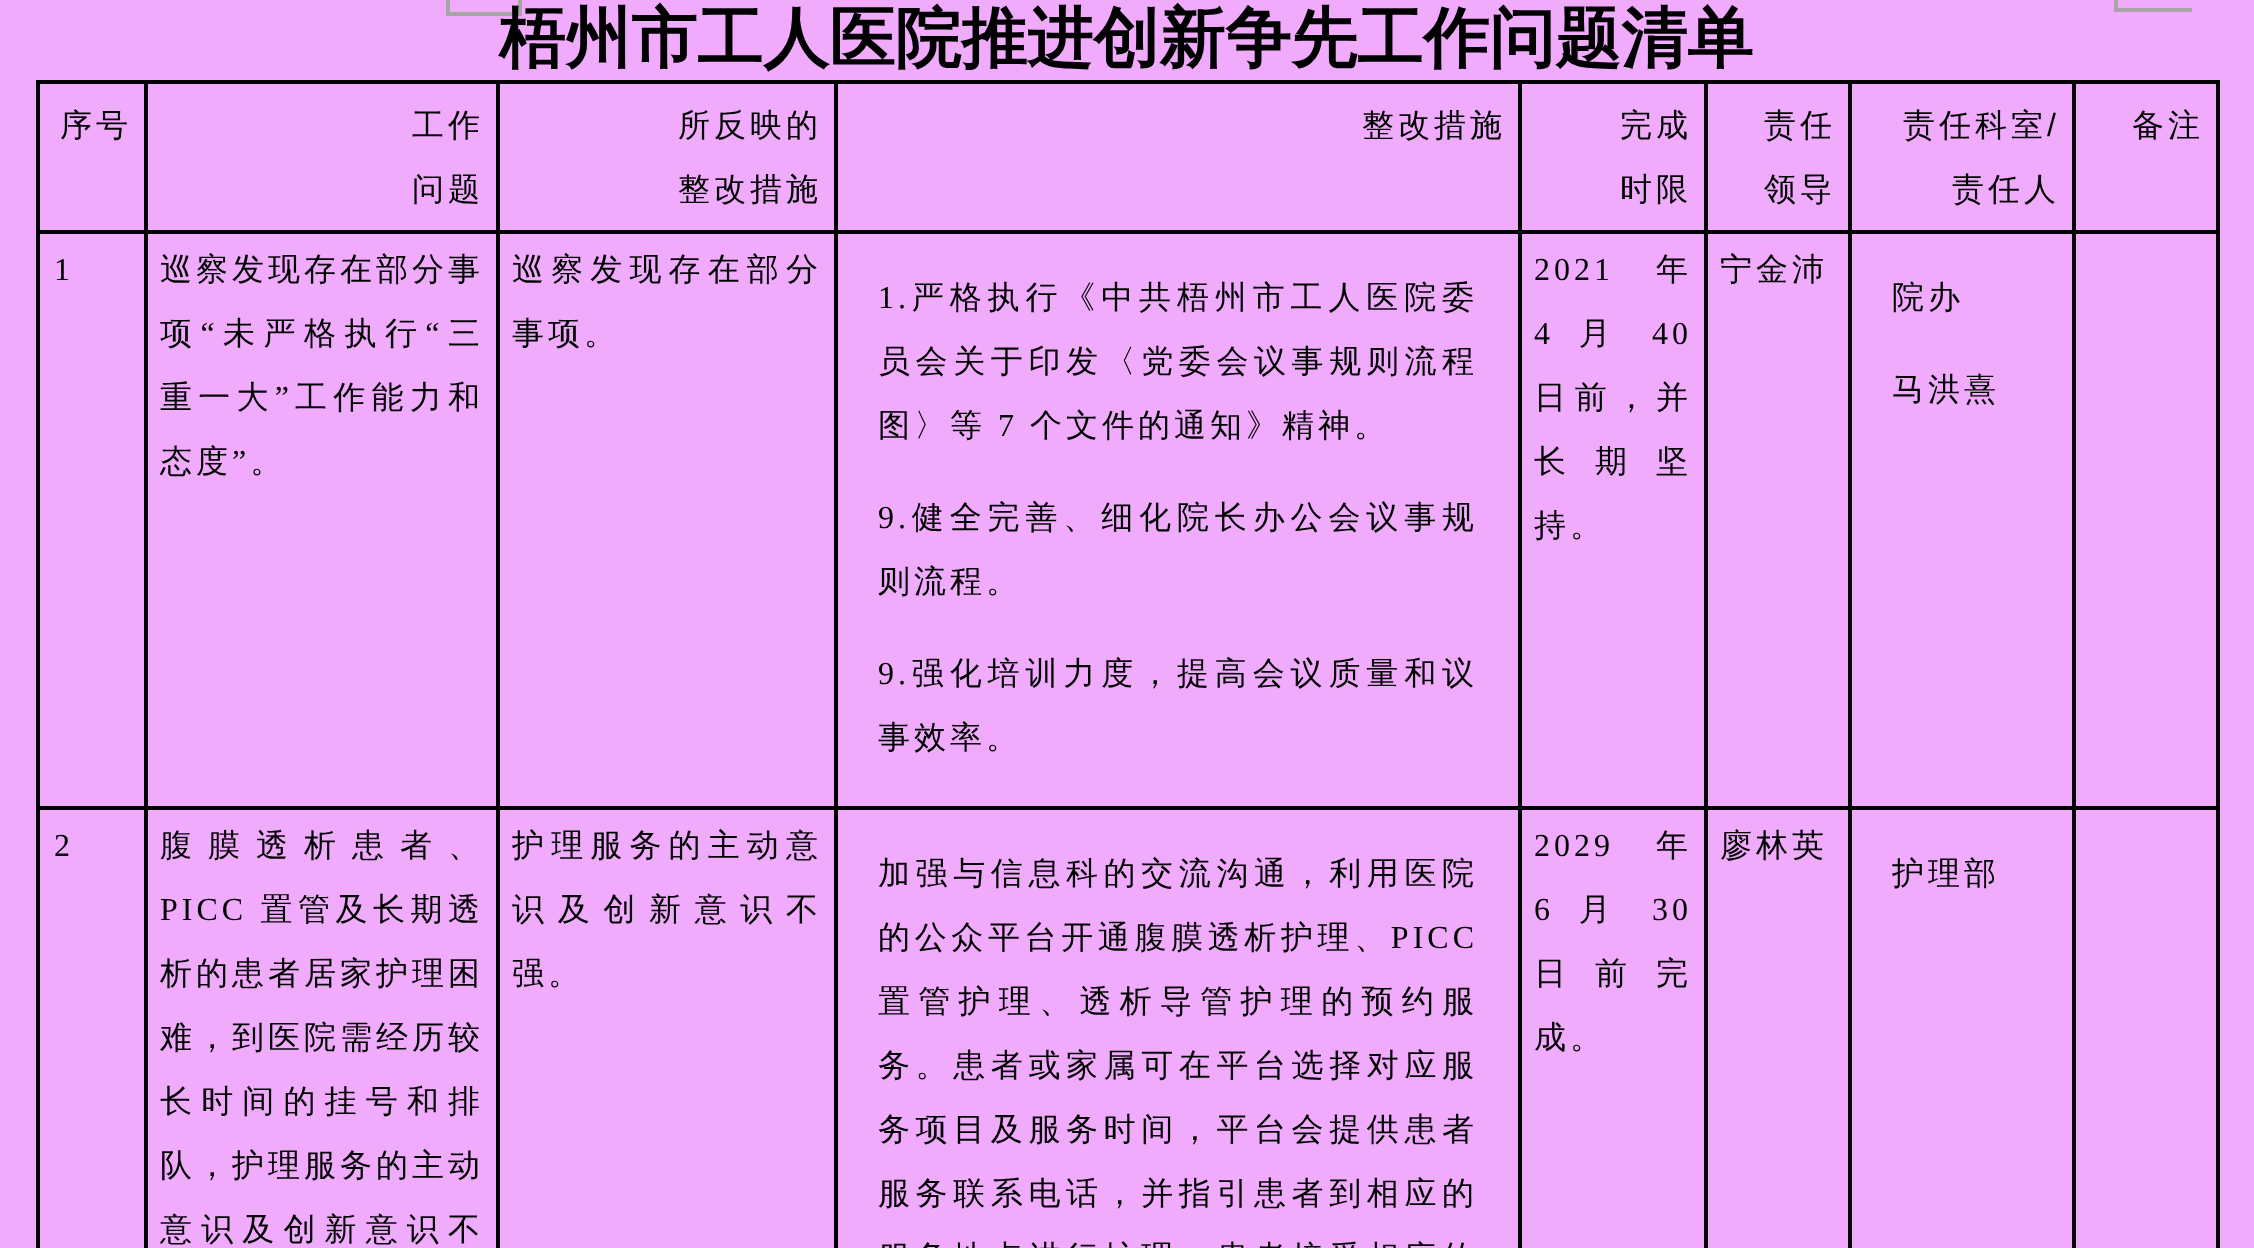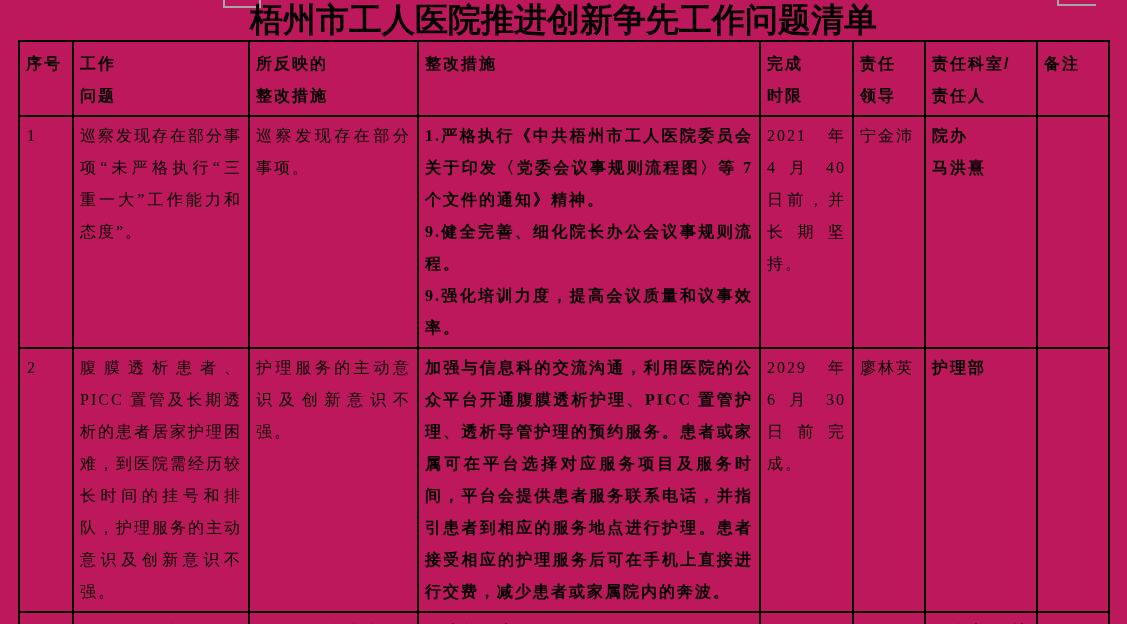--- a/index.html
+++ b/index.html
@@ -1,17 +1,17 @@
 <!DOCTYPE html>
 <html><head>
 <meta charset="utf-8">
 <style>
   html,body { margin:0; padding:0; background:#ffffff; }
   .page {
-    position:relative; width:1127px; height:624px; background:#be185d;
+    position:relative; width:1127px; height:624px; background:#f0abfc;
     font-family:"Liberation Serif", serif; color:#000;
     overflow:hidden;
   }
   .doc-title {
     margin:0; position:absolute; top:0; left:0; width:100%;
     text-align:center; font-size:33px; line-height:40px; font-weight:bold;
     letter-spacing:0px; font-family:"Liberation Serif", serif;
   }
   .artifact {
     position:absolute; top:0; background:transparent;
@@ -22,28 +22,28 @@
 
   table.problems {
     position:absolute; left:18px; top:40px; width:1090px;
     border-collapse:collapse; table-layout:fixed;
   }
   .problems th, .problems td {
     border:2px solid #000; vertical-align:top; overflow:hidden;
     padding:3px 6px; font-size:16px; line-height:32px;
   }
   .problems th {
-    font-family:"Liberation Sans", sans-serif; font-weight:bold;
-    text-align:left; letter-spacing:2px; padding-top:6px;
+    font-family:"Liberation Sans", sans-serif; font-weight:normal;
+    text-align:right; letter-spacing:2px; padding-top:6px;
   }
   .problems td {
     letter-spacing:2px; text-align:justify; text-justify:inter-character;
   }
   .problems td.num { text-align:left; letter-spacing:0; padding-left:7px; }
-  .problems td .para { margin:0;font-weight:bold; }
+  .problems td .para { margin:14px; }
   tr.r-head { height:65px; }
   tr.r-1 { height:167px; }
   tr.r-2 { height:230px; }
   tr.r-3 { height:91px; }
 </style>
 </head>
 <body>
 
 <div class="page">
 

